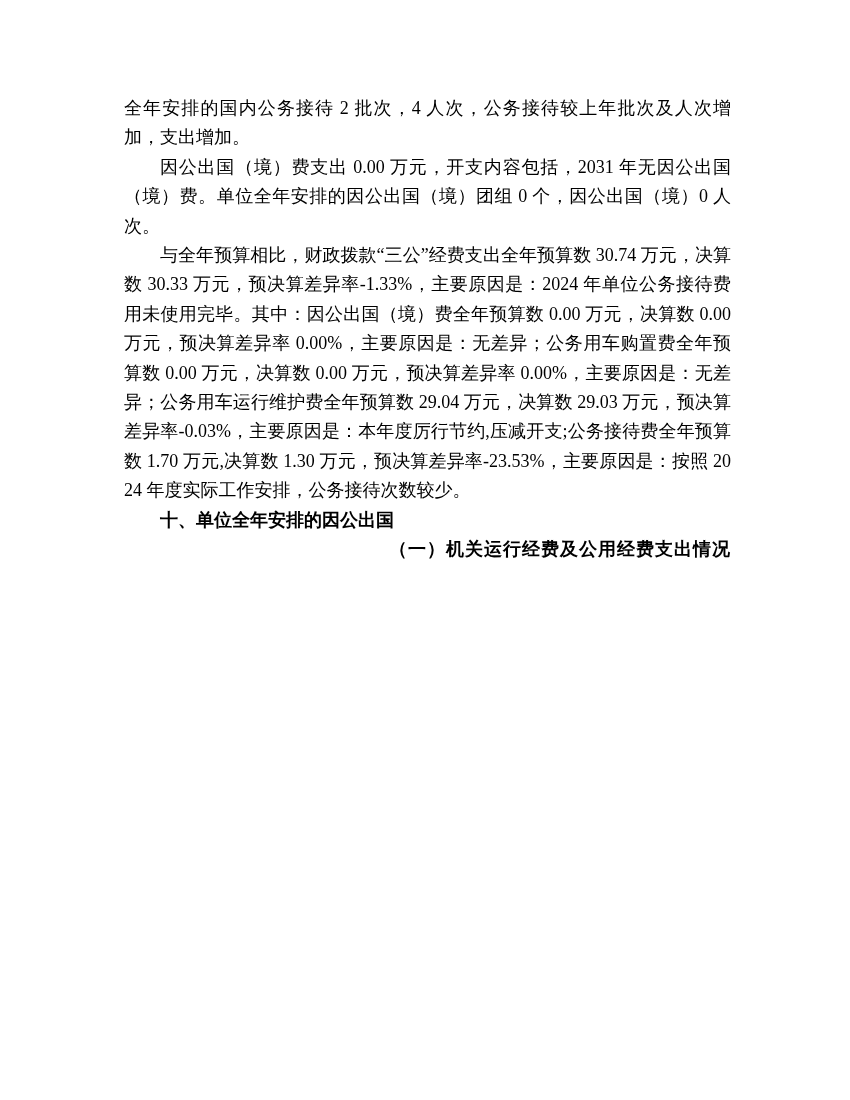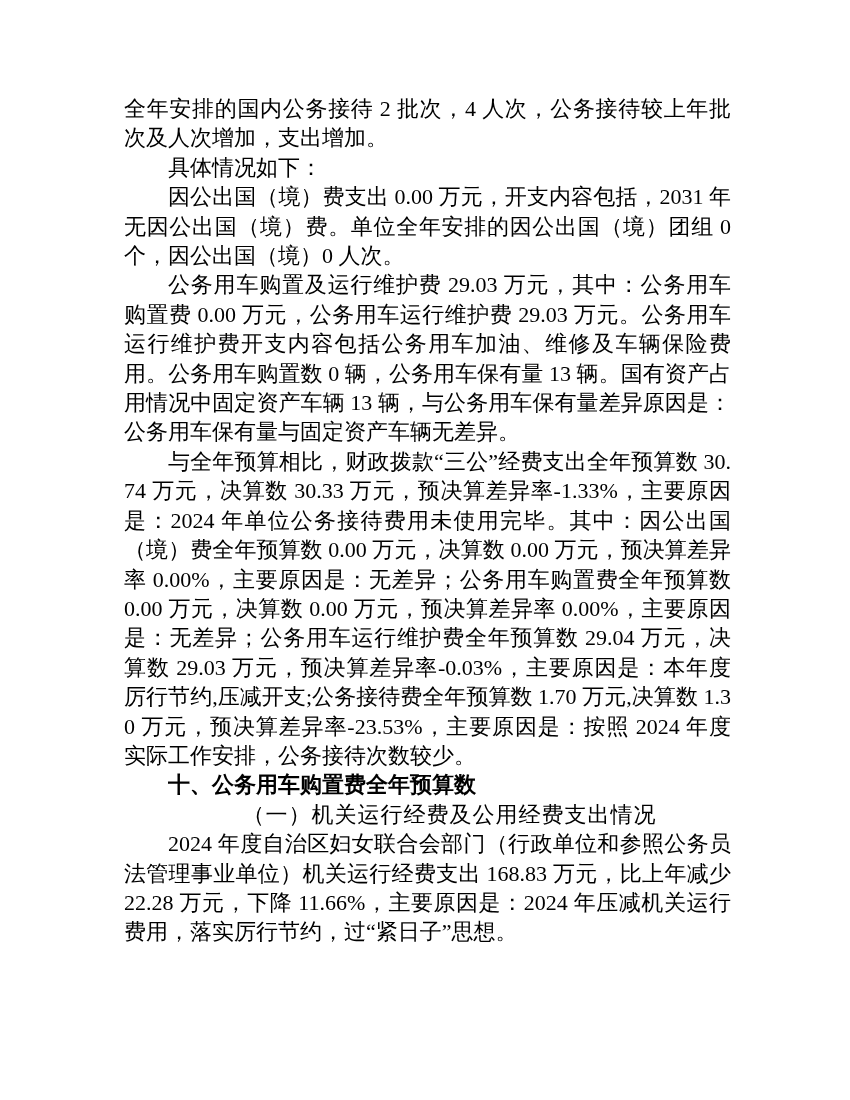--- a/index.html
+++ b/index.html
@@ -15,53 +15,50 @@
     background: #ffffff;
     overflow: hidden;
   }
   .text-block {
     position: absolute;
     left: 124px;
     top: 94px;
     width: 607px;
     color: #000000;
     font-family: "Liberation Serif", "DejaVu Serif", serif;
-    font-size: 22px;
+    font-size: 18px;
     line-height: 29.4px;
     text-align: justify;
     text-justify: inter-character;
     word-break: break-all;
   }
   .text-block p {
     margin: 0;
     padding: 0;
     text-indent: 2em;
   }
   .text-block p.continuation {
     text-indent: 0;
   }
   .text-block p.heading {
     font-family: "Liberation Sans", "DejaVu Sans", sans-serif;
     font-weight: 700;
     text-align: left;
   }
   .text-block p.heading-strong {
     font-family: "Liberation Sans", "DejaVu Sans", sans-serif;
-    font-weight: 400;
+    font-weight: 700;
     letter-spacing: 1px;
-    text-align: center;
+    text-align: right;
   }
 </style>
 </head>
 <body>
 
 <div class="page">
   <div class="text-block">
     <p class="continuation">全年安排的国内公务接待 2 批次，4 人次，公务接待较上年批次及人次增加，支出增加。</p>
-    <p class="body">具体情况如下：</p>
     <p class="body">因公出国（境）费支出 0.00 万元，开支内容包括，2031 年无因公出国（境）费。单位全年安排的因公出国（境）团组 0 个，因公出国（境）0 人次。</p>
-    <p class="body">公务用车购置及运行维护费 29.03 万元，其中：公务用车购置费 0.00 万元，公务用车运行维护费 29.03 万元。公务用车运行维护费开支内容包括公务用车加油、维修及车辆保险费用。公务用车购置数 0 辆，公务用车保有量 13 辆。国有资产占用情况中固定资产车辆 13 辆，与公务用车保有量差异原因是：公务用车保有量与固定资产车辆无差异。</p>
     <p class="body">与全年预算相比，财政拨款“三公”经费支出全年预算数 30.74 万元，决算数 30.33 万元，预决算差异率-1.33%，主要原因是：2024 年单位公务接待费用未使用完毕。其中：因公出国（境）费全年预算数 0.00 万元，决算数 0.00 万元，预决算差异率 0.00%，主要原因是：无差异；公务用车购置费全年预算数 0.00 万元，决算数 0.00 万元，预决算差异率 0.00%，主要原因是：无差异；公务用车运行维护费全年预算数 29.04 万元，决算数 29.03 万元，预决算差异率-0.03%，主要原因是：本年度厉行节约,压减开支;公务接待费全年预算数 1.70 万元,决算数 1.30 万元，预决算差异率-23.53%，主要原因是：按照 2024 年度实际工作安排，公务接待次数较少。</p>
-    <p class="heading">十、公务用车购置费全年预算数</p>
+    <p class="heading">十、单位全年安排的因公出国</p>
     <p class="heading-strong">（一）机关运行经费及公用经费支出情况</p>
-    <p class="body">2024 年度自治区妇女联合会部门（行政单位和参照公务员法管理事业单位）机关运行经费支出 168.83 万元，比上年减少 22.28 万元，下降 11.66%，主要原因是：2024 年压减机关运行费用，落实厉行节约，过“紧日子”思想。</p>
   </div>
 </div>
 
 </body></html>

